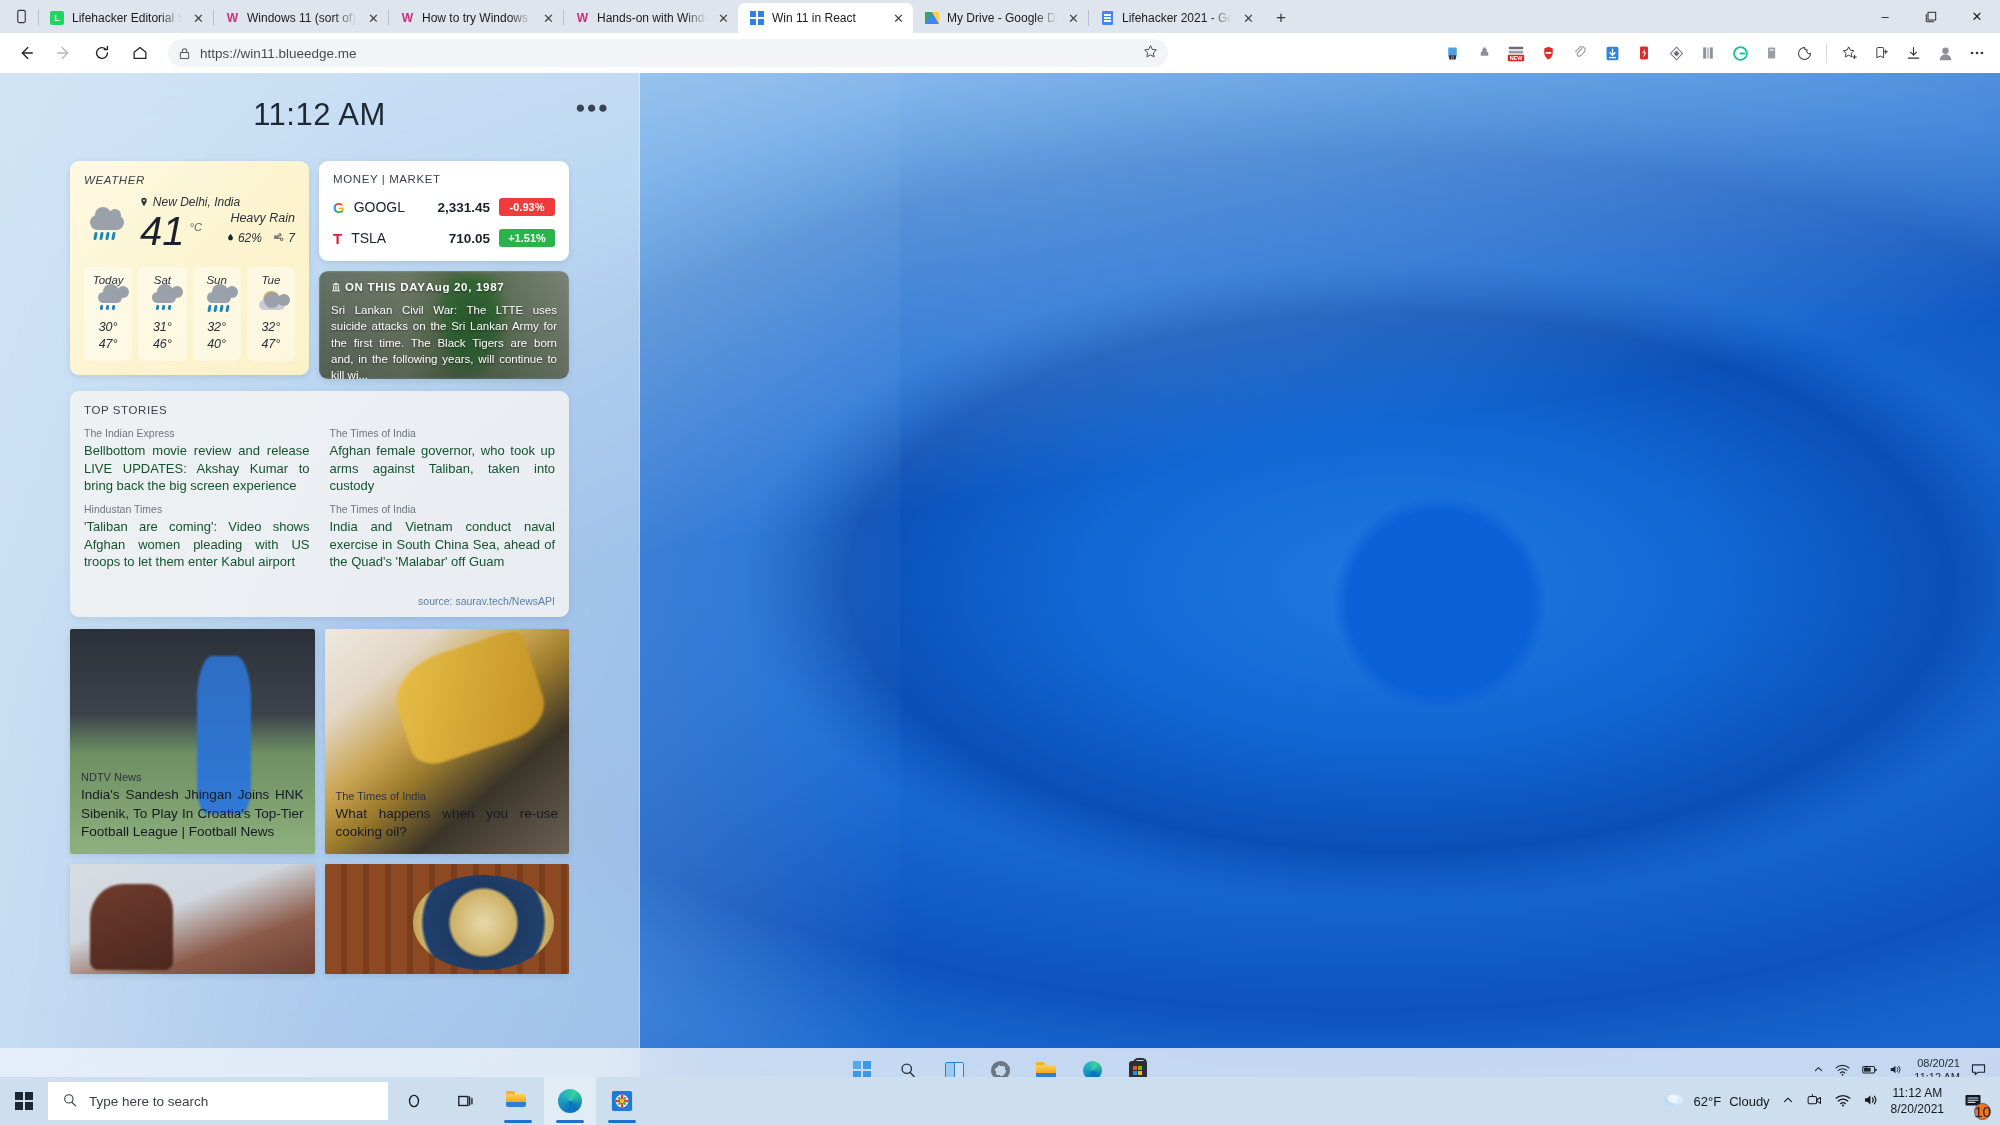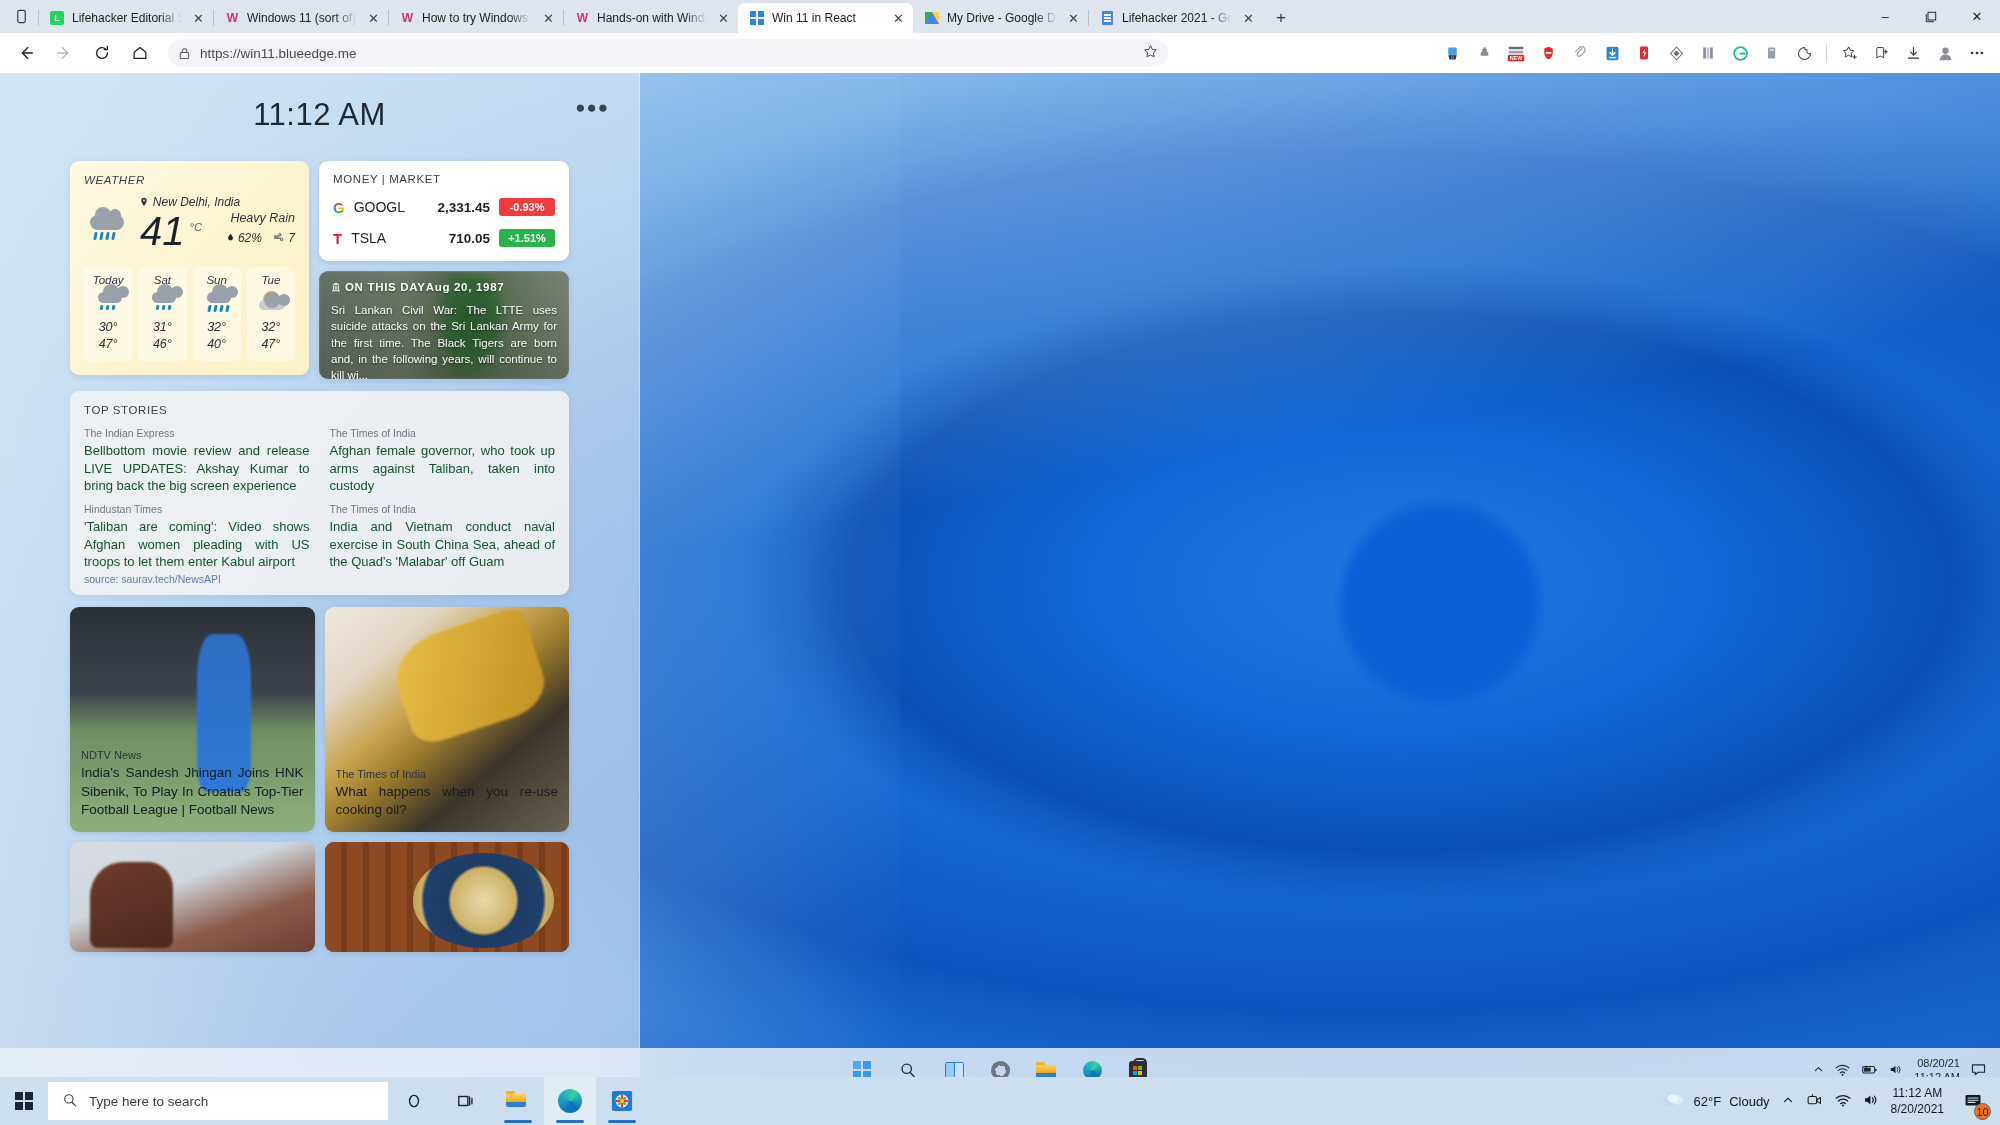--- a/index.html
+++ b/index.html
@@ -156,25 +156,25 @@
   .otd-inner { position: relative; }
   .otd-head { display: flex; align-items: center; font-size: 11.5px; letter-spacing: .7px; font-weight: 600; text-shadow: 0 1px 2px rgba(0,0,0,.5); }
   .otd-text { font-size: 11.5px; line-height: 1.42; margin-top: 9px; text-align: justify; text-shadow: 0 1px 2px rgba(0,0,0,.55); }
   .otd-more { position: absolute; right: 0; bottom: -6px; font-size: 11px; text-shadow: 0 1px 2px rgba(0,0,0,.5); }
 
   
   .stories { width: 100%; background: rgba(243,243,243,.88); border-radius: 9px; margin-top: 12px; padding: 13px 14px 10px; box-shadow: 0 2px 7px rgba(0,0,0,.08); }
   .st-grid { display: grid; grid-template-columns: 1fr 1fr; gap: 8px 20px; margin-top: 11px; }
   .st-src { font-size: 10.5px; color: #70757e; margin-bottom: 3px; }
   .st-title { font-size: 13px; color: #14532d; line-height: 1.36; text-align: justify; font-weight: 500; }
-  .st-source-note { text-align: left; font-size: 10.5px; color: #5c7fa8; margin-top: 2px; }
+  .st-source-note { text-align: right; font-size: 10.5px; color: #5c7fa8; margin-top: 24px; }
 
   
   .news-grid { display: grid; grid-template-columns: 1fr 1fr; gap: 10px; margin-top: 12px; }
-  .ncard { height: 225px; border-radius: 9px; overflow: hidden; position: relative; box-shadow: 0 2px 7px rgba(0,0,0,.1); }
+  .ncard { height: 225px; border-radius: 2px; overflow: hidden; position: relative; box-shadow: 0 2px 7px rgba(0,0,0,.1); }
   .ncard .nbody { position: absolute; left: 0; right: 0; bottom: 0; padding: 9px 11px 12px; }
   .ncard .nsrc { font-size: 11px; color: #2f343d; margin-bottom: 3px; }
   .ncard .ntitle { font-size: 13.5px; line-height: 1.38; color: #161b23; font-weight: 500; text-align: justify; }
   .ncard.half { height: 110px; }
   .img-football { position:absolute; inset:0; background:
      radial-gradient(ellipse 30% 60% at 62% 40%, #4f7fd0 0%, #4f7fd0 30%, transparent 31%),
      linear-gradient(180deg, #2b3038 0%, #3c434d 38%, #6d8f62 55%, #8fb07e 100%); }
   .img-football::after{content:"";position:absolute;left:52%;top:12%;width:22%;height:70%;background:linear-gradient(180deg,#2e6ec4,#2f79d6);border-radius:28% 28% 18% 18%;filter:blur(1px);}
   .img-oil { position:absolute; inset:0; background:
      linear-gradient(140deg, #efe8dd 0%, #e2d7c6 22%, #c9a452 40%, #9d7c2d 52%, #3b3529 70%, #6a6154 100%); }
@@ -210,21 +210,21 @@
     width: 340px; height: 38px; background: #fff; border-radius: 0;
     display: flex; align-items: center; gap: 11px; padding: 0 14px;
     font-size: 13.5px; color: #3a3f46;
   }
   .tb-ico { width: 52px; height: 48px; display: flex; align-items: center; justify-content: center; position: relative; }
   .tb-ico.running::after { content:""; position: absolute; left: 12px; right: 12px; bottom: 2px; height: 3px; background: #1e6fcf; border-radius: 2px; }
   .tb-ico.active { background: rgba(255,255,255,.42); }
   .tb-tray { margin-left: auto; display: flex; align-items: center; gap: 12px; padding-right: 10px; font-size: 13px; color: #14181e; }
   .tb-clock { font-size: 12px; line-height: 1.35; text-align: center; }
   .tb-notif { position: relative; width: 34px; height: 34px; display:flex; align-items:center; justify-content:center;}
-  .tb-badge { position: absolute; right: -1px; bottom: -2px; width: 17px; height: 17px; border-radius: 50%; border: 1px solid #5c6470; background: #f97316; font-size: 11px; display: flex; align-items: center; justify-content: center; color: #1a1f26;}
+  .tb-badge { position: absolute; right: -1px; bottom: -2px; width: 17px; height: 17px; border-radius: 50%; border: 1px solid #5c6470; background: #f97316; font-size: 15px; display: flex; align-items: center; justify-content: center; color: #1a1f26;}
 
   .folder-ico { width: 20px; height: 16px; position: relative; }
   .folder-ico::before { content:""; position:absolute; left:0; top:0; width: 9px; height: 4px; background: #f0b429; border-radius: 1px 2px 0 0; }
   .folder-ico::after { content:""; position:absolute; left:0; top:3px; width: 20px; height: 13px; background: linear-gradient(180deg,#ffd15c,#f0a81e 60%, #2f7fd1 61%, #2f7fd1 100%); border-radius: 2px; }
   .edge-ico { width: 19px; height: 19px; border-radius: 50%; background: conic-gradient(from 200deg,#0e79c0 0deg,#28b3bf 120deg,#35d39a 190deg,#0c6fbf 300deg,#0e79c0 360deg); position: relative; }
   .edge-ico::after { content:""; position:absolute; left: 1px; top: 2px; width: 10px; height: 14px; border-radius: 50% 10% 50% 50%; background: #eef5fb; opacity:.0; }
   .store-ico { width: 18px; height: 18px; background: #2b2f36; border-radius: 3px; position: relative; }
   .store-ico::before{content:"";position:absolute;left:4px;top:-3px;width:10px;height:7px;border:2px solid #2b2f36;border-bottom:none;border-radius:5px 5px 0 0;}
   .store-ico::after{content:"";position:absolute;left:4px;top:5px;width:4px;height:4px;background:#f25022;box-shadow:5px 0 0 #7fba00,0 5px 0 #00a4ef,5px 5px 0 #ffb900;}
   .gear-ico { width: 19px; height: 19px; border-radius: 50%; border: 4px solid #6e7681; position: relative; box-sizing: border-box; }

